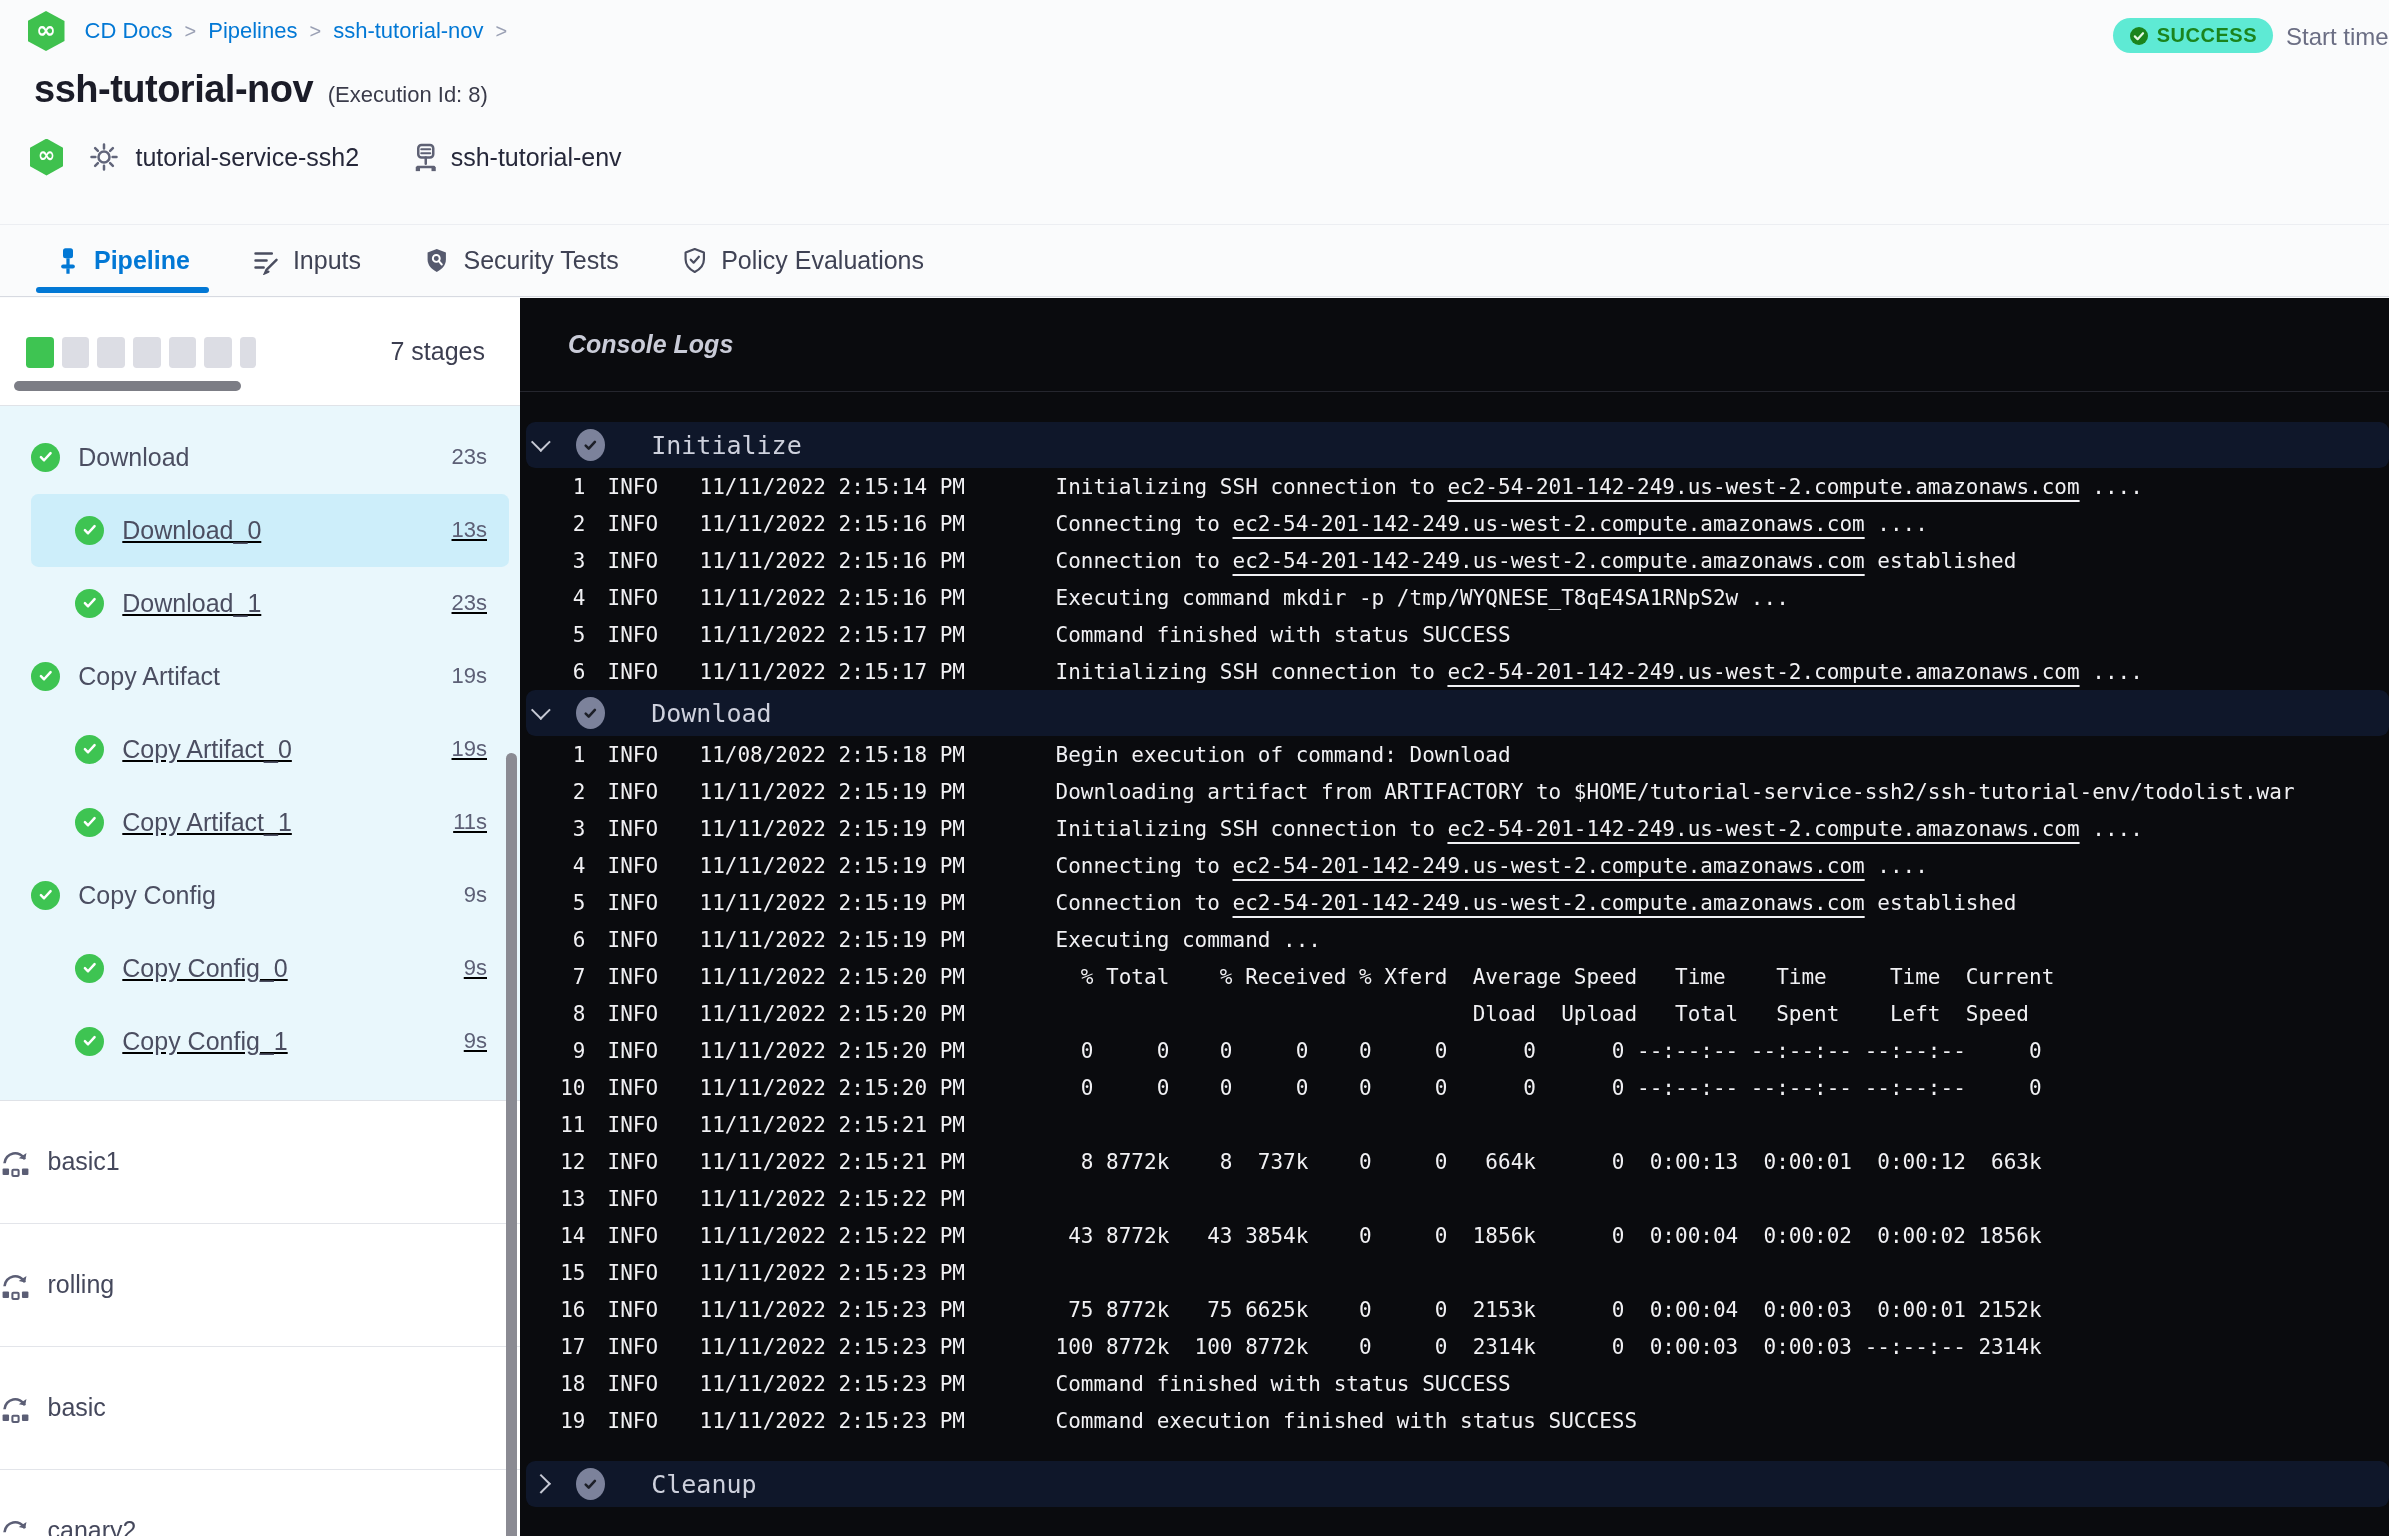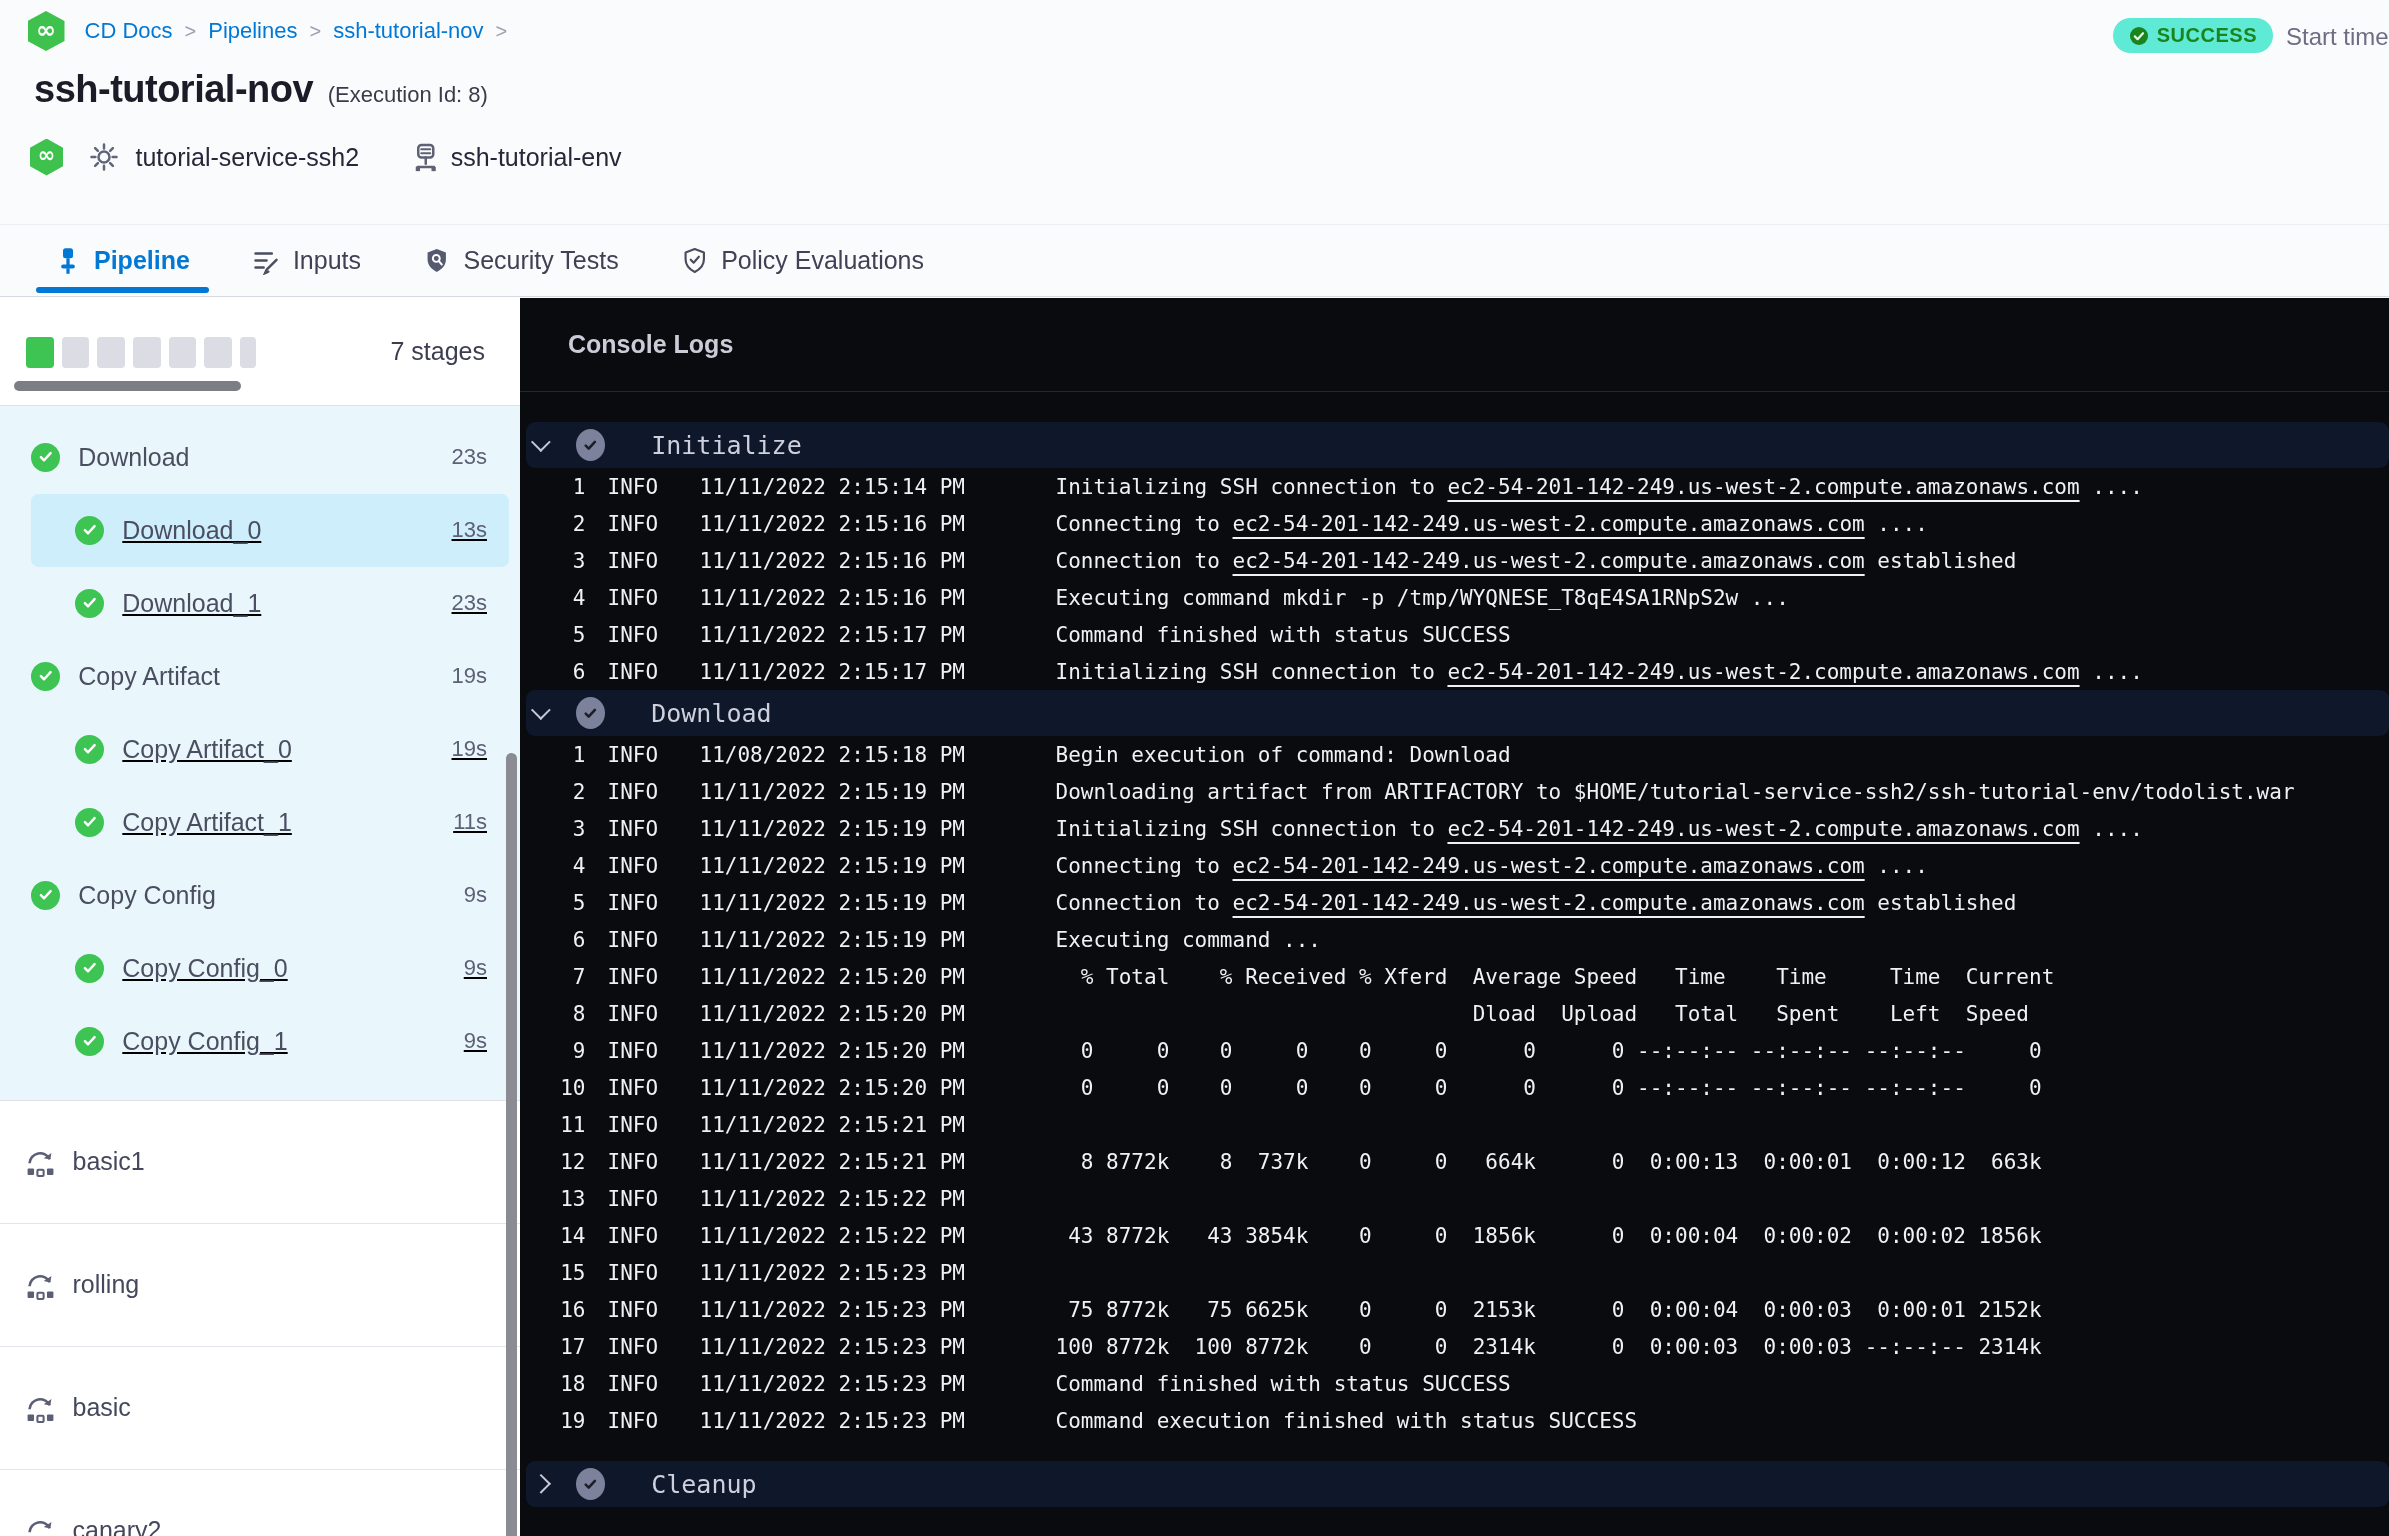--- a/index.html
+++ b/index.html
@@ -57,27 +57,27 @@
   .sq:last-child { width:15.6px; }
   .sq-bar { position:absolute; left:13.7px; top:83px; width:227px; height:10px; border-radius:5.5px; background:#7c7d85; }
   .stages-count { position:absolute; right:35px; top:0; height:100%; display:flex; align-items:center; font-size:25px; color:#3c3e50; }
   .stage-list { background:#e9f7fc; padding:14.6px 0 22px 0; border-bottom:0.9px solid #dfe2e7; }
   .stage-row { height:73px; margin:0 11px 0 31px; display:flex; align-items:center; padding-right:22px; border-radius:7.3px; cursor:pointer; }
   .stage-row.indent { padding-left:44px;text-decoration:underline; }
   .stage-row.selected { background:#cdeefa; }
   .gcheck { width:29px; height:29px; border-radius:50%; background:#3ec452; flex:none; display:flex; align-items:center; justify-content:center; }
   .stage-name { margin-left:18.3px; font-size:25px; color:#4b4e61; }
   .stage-dur { margin-left:auto; font-size:22px; color:#5d6076; }
-  .pipe-row { height:123px; display:flex; align-items:center; padding-left:25px; border-bottom:0.9px solid #e3e5ea; background:#fff; cursor:pointer; }
+  .pipe-row { height:123px; display:flex; align-items:center; border-bottom:0.9px solid #e3e5ea; background:#fff; cursor:pointer; }
   .pipe-name { margin-left:16.5px; font-size:25px; color:#45485c; }
   .side-scroll { position:absolute; right:2.7px; top:455px; width:11px; bottom:0; background:#8b8b93; border-radius:5.5px 5.5px 0 0; }
 
   
   #console { position:absolute; left:520px; top:298px; right:0; bottom:0; background:#0a0b0e; overflow:hidden; }
-  .console-title { height:94px; display:flex; align-items:center; padding-left:48px; font-size:25px; font-weight:bold; color:#caccd8; border-bottom:0.9px solid #25262e; }
+  .console-title { height:94px; display:flex; align-items:center; padding-left:48px; font-size:25px; font-weight:bold; color:#caccd8; border-bottom:0.9px solid #25262e;font-style:italic; }
   .console-body { padding:30px 0 0 5.5px; }
   .band { height:46px; background:#0f172a; border-radius:9.2px; display:flex; align-items:center; padding-left:8px; cursor:pointer; }
   .band.mt { margin-top:22px; }
   .chev { width:13.7px; height:13.7px; border-right:2.7px solid #c6c9d4; border-bottom:2.7px solid #c6c9d4; flex:none; }
   .chev.down { transform:rotate(45deg); margin-top:-5.5px; }
   .chev.right { transform:rotate(-45deg); }
   .ccheck { width:29px; height:32px; border-radius:50%; background:#7c829b; margin-left:29px; flex:none; display:flex; align-items:center; justify-content:center; }
   .band-label { margin-left:46px; font-family:"DejaVu Sans Mono", monospace; font-size:25px; color:#ced1dd; }
   .log-row { height:37px; display:flex; align-items:center; font-family:"DejaVu Sans Mono", monospace; font-size:21px; color:#f1f1f4; white-space:pre; }
   .ln  { width:60px; text-align:right; flex:none; }

